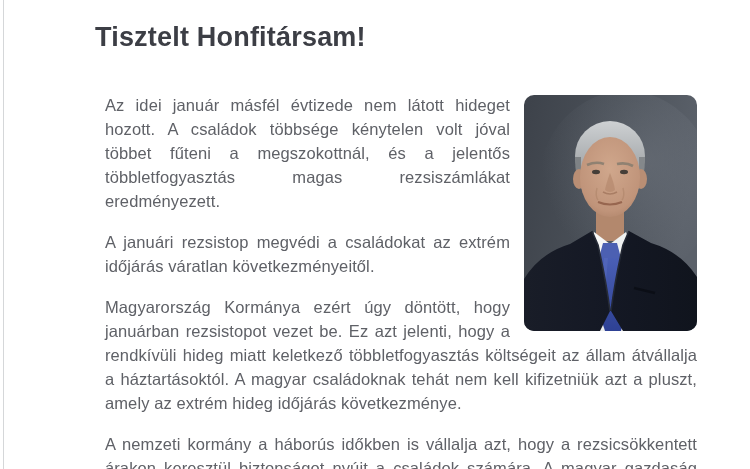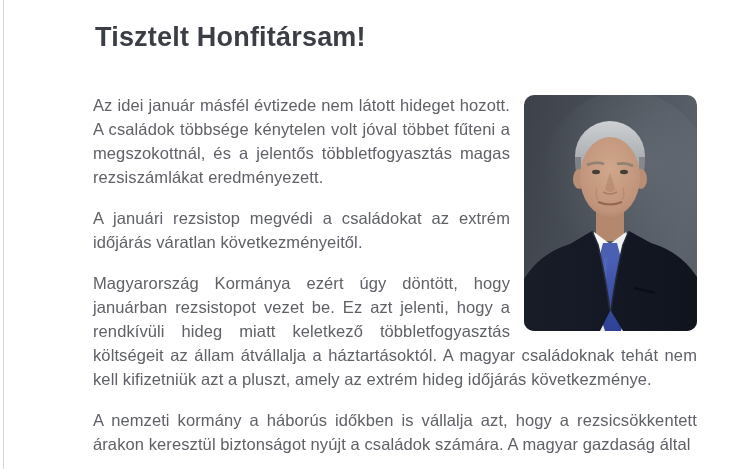--- a/index.html
+++ b/index.html
@@ -32,21 +32,21 @@
     color:var(--title-text);
     margin:0 0 40px 2px;
   }
   .body-flow{
     font-size:16.5px;
     line-height:24px;
     letter-spacing:0.1px;
     color:var(--body-text);
     text-align:justify;
   }
-  .body-flow p{margin:0 0 17px 0;}
+  .body-flow p{margin:0 0 17px 12px;}
   .portrait{
     float:right;
     width:173px;height:236px;
     margin:2px 0 8px 14px;
     border-radius:10px;
     overflow:hidden;
     display:block;
   }
   .portrait svg{display:block;width:173px;height:236px;}
 </style>

